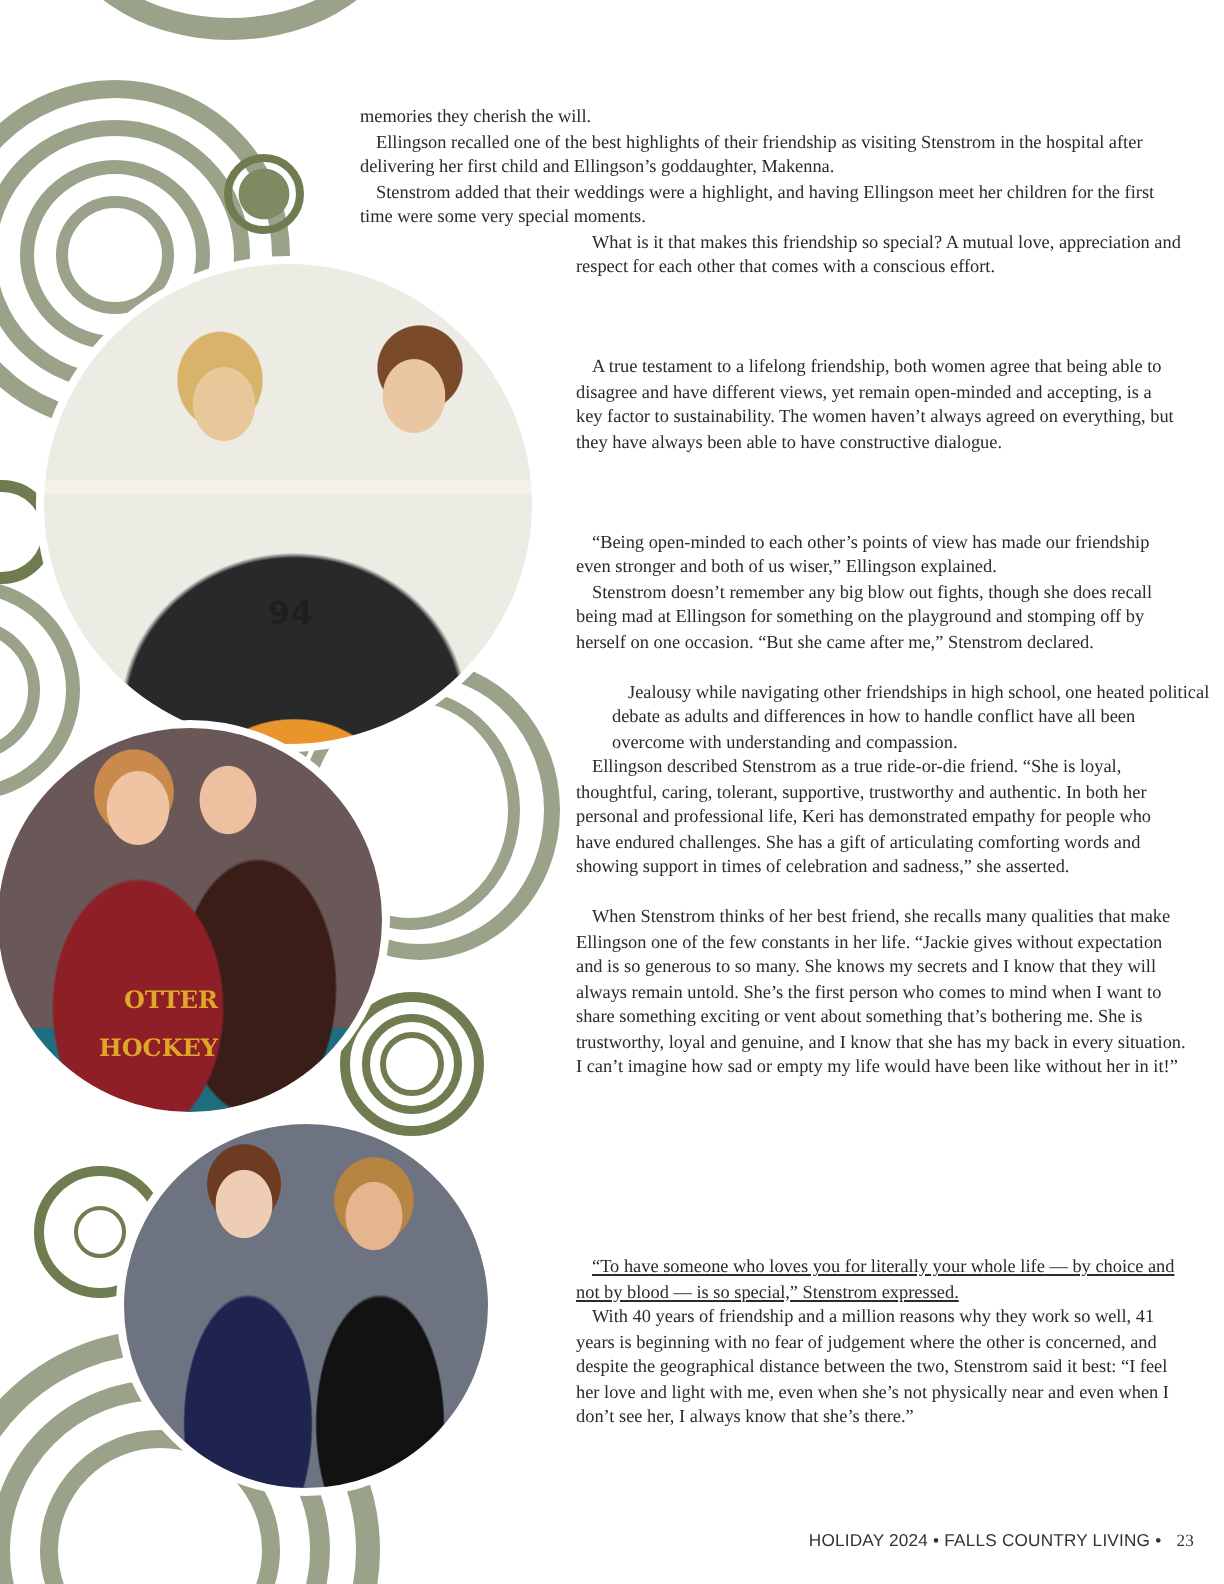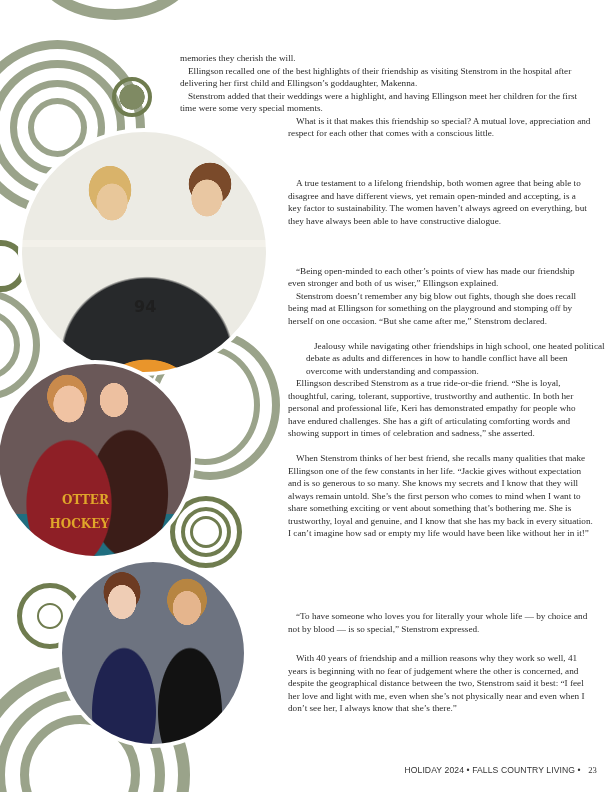--- a/index.html
+++ b/index.html
@@ -97,28 +97,28 @@
        radial-gradient(ellipse 28px 30px at 125px 38px,#b78541 70%,transparent 72%),
        radial-gradient(ellipse 45px 90px at 62px 150px,#1f2350 70%,transparent 72%),
        radial-gradient(ellipse 45px 90px at 128px 150px,#121212 70%,transparent 72%),
        #6d7380;">
 </div>
 
 <div class="article">
   <p class="para noindent" style="left:180px;top:52px;width:410px;">memories they cherish the will.</p>
   <p class="para" style="left:180px;top:64.5px;width:410px;">Ellingson recalled one of the best highlights of their friendship as visiting Stenstrom in the hospital after delivering her first child and Ellingson’s goddaughter, Makenna.</p>
   <p class="para" style="left:180px;top:89.5px;width:400px;">Stenstrom added that their weddings were a highlight, and having Ellingson meet her children for the first time were some very special moments.</p>
-  <p class="para" style="left:288px;top:114.5px;width:305px;">What is it that makes this friendship so special? A mutual love, appreciation and respect for each other that comes with a conscious little.</p>
+  <p class="para" style="left:288px;top:114.5px;width:305px;">What is it that makes this friendship so special? A mutual love, appreciation and respect for each other that comes with a conscious effort.</p>
   <p class="para" style="left:288px;top:177px;width:300px;font-family:Liberation Serif, serif;">A true testament to a lifelong friendship, both women agree that being able to disagree and have different views, yet remain open-minded and accepting, is a key factor to sustainability. The women haven’t always agreed on everything, but they have always been able to have constructive dialogue.</p>
   <p class="para" style="left:288px;top:264.5px;width:305px;">“Being open-minded to each other’s points of view has made our friendship even stronger and both of us wiser,” Ellingson explained.</p>
   <p class="para" style="left:288px;top:289.5px;width:300px;">Stenstrom doesn’t remember any big blow out fights, though she does recall being mad at Ellingson for something on the playground and stomping off by herself on one occasion. “But she came after me,” Stenstrom declared.</p>
   <p class="para" style="left:288px;top:339.5px;width:300px;margin-left:18px;">Jealousy while navigating other friendships in high school, one heated political debate as adults and differences in how to handle conflict have all been overcome with understanding and compassion.</p>
   <p class="para" style="left:288px;top:377px;width:305px;">Ellingson described Stenstrom as a true ride-or-die friend. “She is loyal, thoughtful, caring, tolerant, supportive, trustworthy and authentic. In both her personal and professional life, Keri has demonstrated empathy for people who have endured challenges. She has a gift of articulating comforting words and showing support in times of celebration and sadness,” she asserted.</p>
   <p class="para" style="left:288px;top:452px;width:305px;">When Stenstrom thinks of her best friend, she recalls many qualities that make Ellingson one of the few constants in her life. “Jackie gives without expectation and is so generous to so many. She knows my secrets and I know that they will always remain untold. She’s the first person who comes to mind when I want to share something exciting or vent about something that’s bothering me. She is trustworthy, loyal and genuine, and I know that she has my back in every situation. I can’t imagine how sad or empty my life would have been like without her in it!”</p>
-  <p class="para" style="left:288px;top:610px;width:305px;">“To have someone who loves you for literally your whole life — by choice and not by blood — is so special,” Stenstrom expressed.</p>
+  <p class="para" style="left:288px;top:627px;width:305px;text-decoration:underline;">“To have someone who loves you for literally your whole life — by choice and not by blood — is so special,” Stenstrom expressed.</p>
   <p class="para" style="left:288px;top:652px;width:305px;">With 40 years of friendship and a million reasons why they work so well, 41 years is beginning with no fear of judgement where the other is concerned, and despite the geographical distance between the two, Stenstrom said it best: “I feel her love and light with me, even when she’s not physically near and even when I don’t see her, I always know that she’s there.”</p>
 </div>
 
 <div class="footer">
   <span>HOLIDAY 2024</span>
   <span>•</span>
   <span>FALLS COUNTRY LIVING</span>
   <span>•</span>
   <span class="pg">23</span>
 </div>

